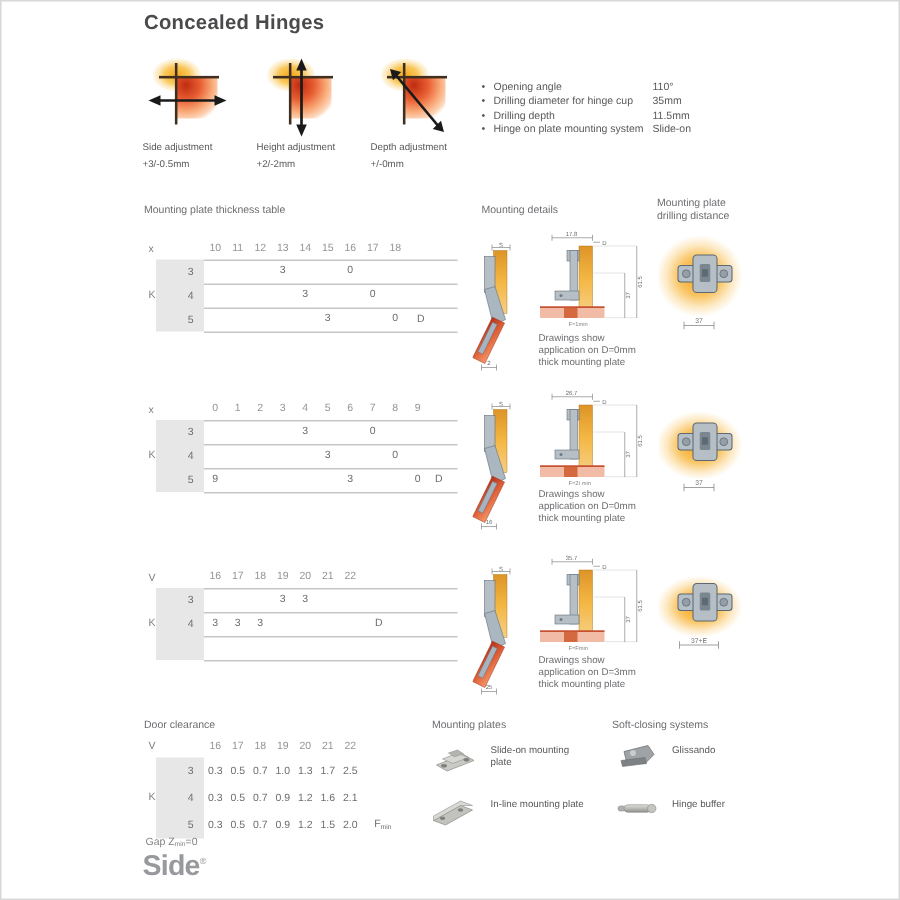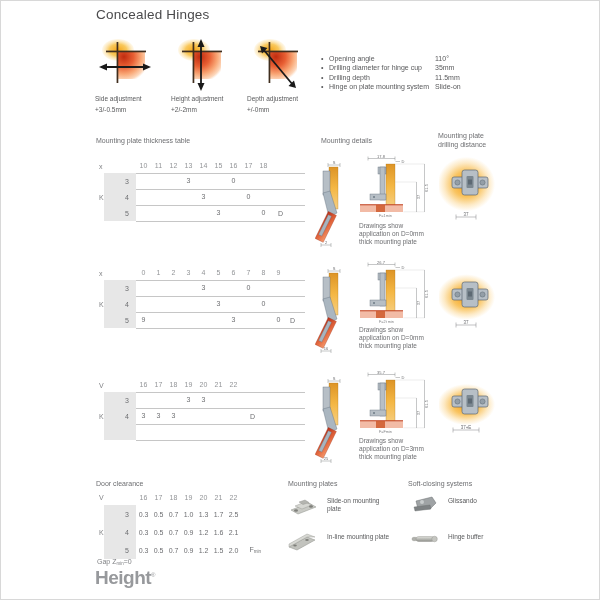--- a/index.html
+++ b/index.html
@@ -1,19 +1,19 @@
 <!DOCTYPE html>
 <html><head>
 <meta charset="utf-8">
 <style>
   html,body{margin:0;padding:0;background:#fff;}
   .page{position:relative;width:600px;height:600px;background:#fff;border:1px solid #d8d8d8;
         box-sizing:border-box;font-family:"Liberation Sans",sans-serif;color:#6d6e71;overflow:hidden;}
   .abs{position:absolute;}
-  .title{left:95px;top:6px;font-size:13.5px;font-weight:400;color:#4a4a4c;letter-spacing:.2px;}
+  .title{left:95px;top:6px;font-size:13.5px;font-weight:700;color:#4a4a4c;letter-spacing:.2px;}
   
   .adjustments{left:94px;top:36px;display:flex;}
   .adj{width:76px;}
   .adj svg{display:block;margin-left:2px;}
   .adj .lbl{font-size:6.5px;color:#58595b;line-height:8.5px;margin-top:2px;}
   
   .specs{left:320px;top:53px;font-size:7px;color:#58595b;}
   .specrow{display:flex;height:9.3px;align-items:center;}
   .specrow .b{width:8px;}
   .specrow .sl{width:106px;}
@@ -512,21 +512,21 @@
           </div>
           <div class="ttail">F<span class="tsub">min</span></div>
         </div>
         <div class="tk">K</div>
       </div>
     </div>
   <div class="abs gapnote">
     <span>Gap Z</span><span class="tsub">min</span><span>=0</span>
   </div>
   <div class="abs brand">
-    <span>Height</span><sup>®</sup>
+    <span>Side</span><sup>®</sup>
   </div>
 
   <div class="abs sechead" style="left:287px;top:479px">Mounting plates</div>
   <div class="pitem" style="left:286px;top:492px">
     <svg width="32" height="28" viewBox="0 0 32 28">
       <polygon points="4,17 22,10 29,14 11,21" fill="#c9cac5" stroke="#8f908b" stroke-width=".5"></polygon>
       <polygon points="8,13 18,9 25,12 15,16" fill="#d6d7d2" stroke="#8f908b" stroke-width=".4"></polygon>
       <polygon points="12,9 18,7 22,9.5 16,11.5" fill="#b4b5b0" stroke="#8f908b" stroke-width=".4"></polygon>
       <ellipse cx="9" cy="17.5" rx="2" ry="1.2" fill="#7e7f7a"></ellipse>
       <ellipse cx="24" cy="13.5" rx="2" ry="1.2" fill="#7e7f7a"></ellipse>

